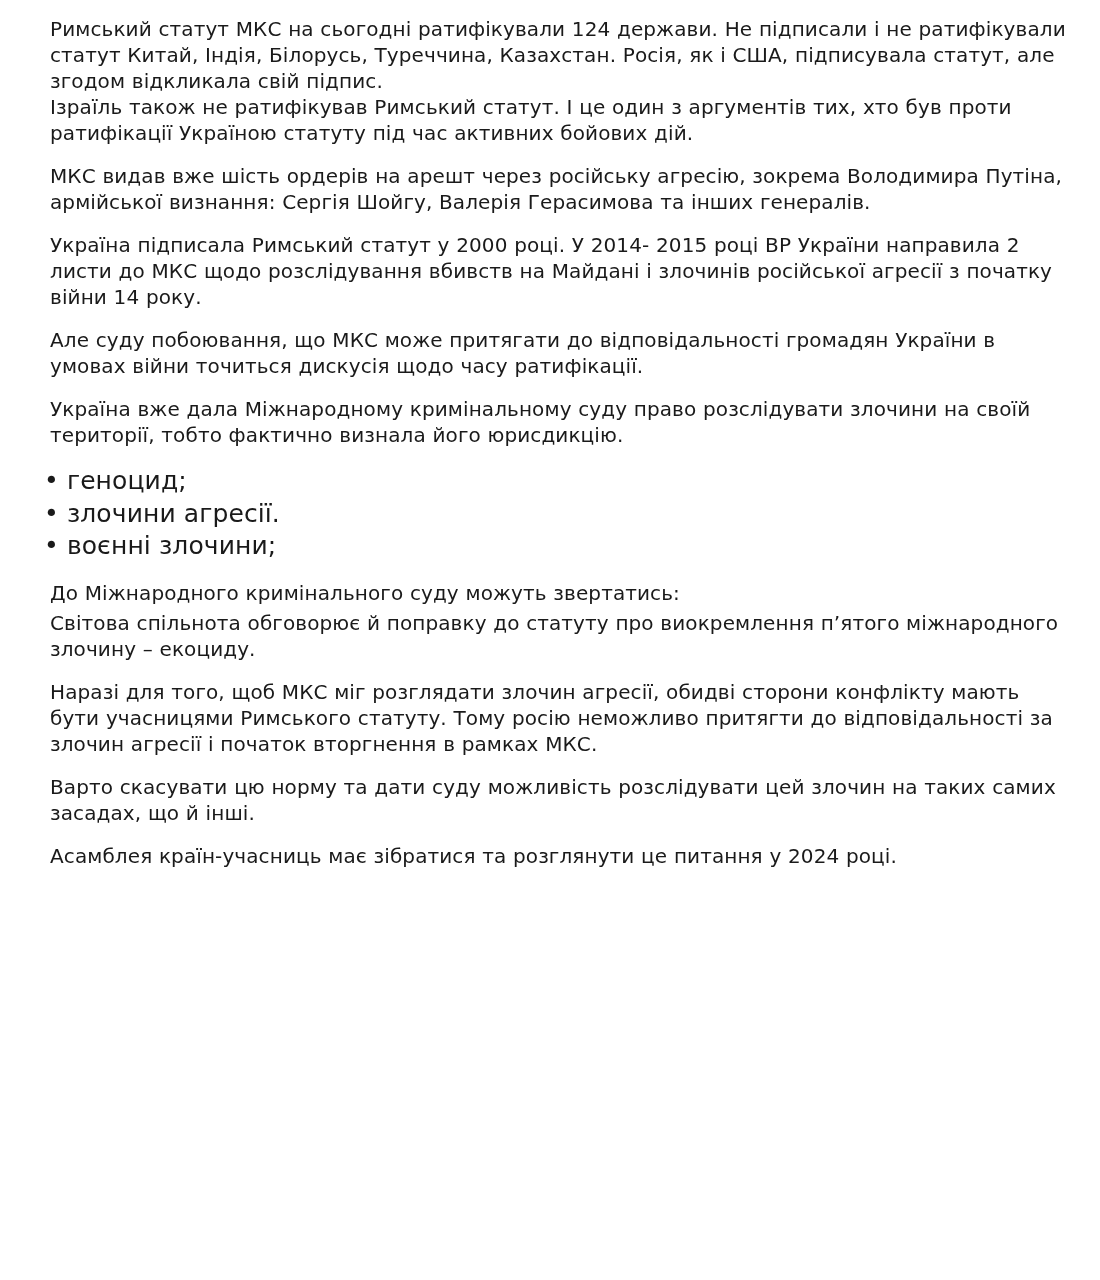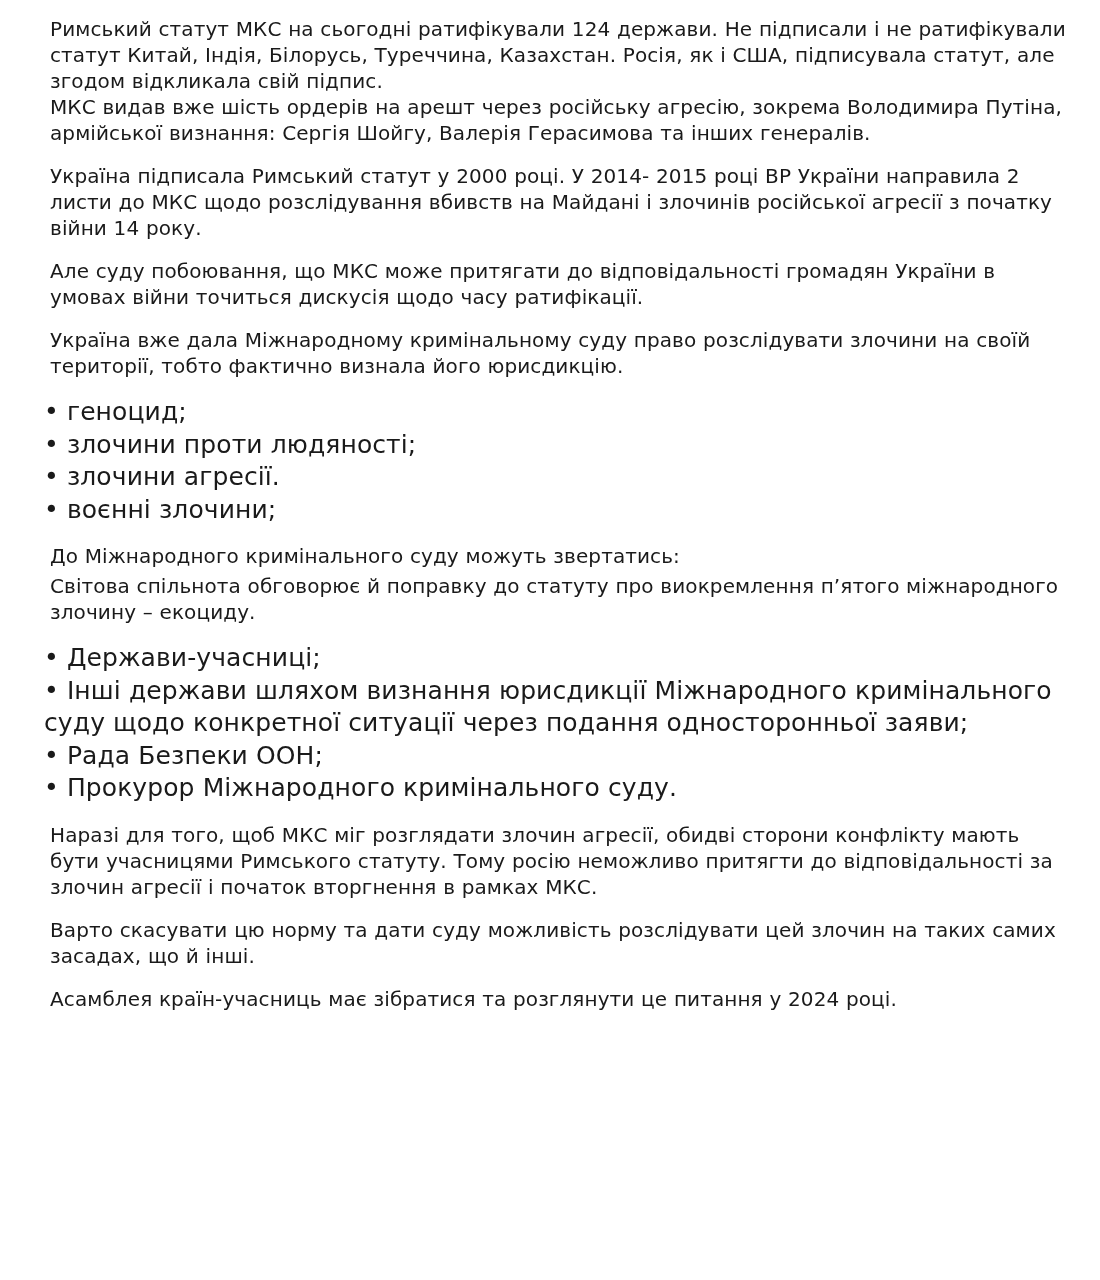--- a/index.html
+++ b/index.html
@@ -46,39 +46,33 @@
   .bullet-list.last {
     margin-bottom: 17px;
   }
 </style>
 </head>
 <body>
 
 <div class="page">
 
   <p class="para tight">Римський статут МКС на сьогодні ратифікували 124 держави. Не підписали і не ратифікували статут Китай, Індія, Білорусь, Туреччина, Казахстан. Росія, як і США, підписувала статут, але згодом відкликала свій підпис.</p>
+  <p class="para">Ізраїль також не ратифікував Римський статут. І це один з аргументів тих, хто був проти ратифікації Україною статуту під час активних бойових дій.</p>
   <p class="para">МКС видав вже шість ордерів на арешт через російську агресію, зокрема Володимира Путіна, армійської визнання: Сергія Шойгу, Валерія Герасимова та інших генералів.</p>
   <p class="para">Україна підписала Римський статут у 2000 році. У 2014- 2015 році ВР України направила 2 листи до МКС щодо розслідування вбивств на Майдані і злочинів російської агресії з початку війни 14 року.</p>
   <p class="para">Але суду побоювання, що МКС може притягати до відповідальності громадян України в умовах війни точиться дискусія щодо часу ратифікації.</p>
   <p class="para">Україна вже дала Міжнародному кримінальному суду право розслідувати злочини на своїй території, тобто фактично визнала його юрисдикцію.</p>
 
   <div class="bullet-list">
     <p class="bullet">• геноцид;</p>
-    <p class="bullet">• злочини проти людяності;</p>
     <p class="bullet">• злочини агресії.</p>
     <p class="bullet">• воєнні злочини;</p>
   </div>
 
   <p class="para lead-in">До Міжнародного кримінального суду можуть звертатись:</p>
 
   <p class="para">Світова спільнота обговорює й  поправку до статуту про виокремлення п’ятого міжнародного злочину – екоциду.</p>
-  <div class="bullet-list last">
-    <p class="bullet">• Держави-учасниці;</p>
-    <p class="bullet">• Інші держави шляхом визнання юрисдикції Міжнародного кримінального суду щодо конкретної ситуації через подання односторонньої заяви;</p>
-    <p class="bullet">• Рада Безпеки ООН;</p>
-    <p class="bullet">• Прокурор Міжнародного кримінального суду.</p>
-  </div>
 
   <p class="para">Наразі для того, щоб МКС міг розглядати злочин агресії, обидві сторони конфлікту мають бути учасницями Римського статуту. Тому росію неможливо притягти до відповідальності за злочин агресії і початок вторгнення в рамках МКС.</p>
   <p class="para">Варто скасувати цю норму та дати суду можливість розслідувати цей злочин на таких самих засадах, що й інші.</p>
   <p class="para">Асамблея країн-учасниць  має зібратися та розглянути це питання у 2024 році.</p>
 
 </div>
 
 </body></html>

